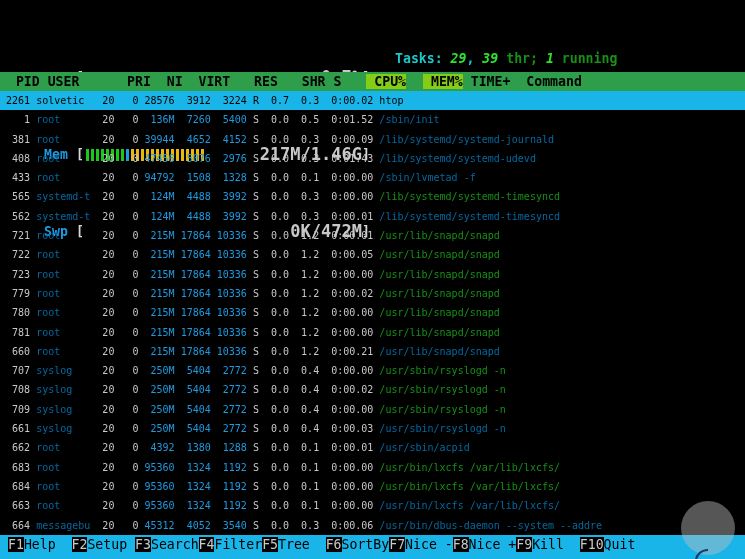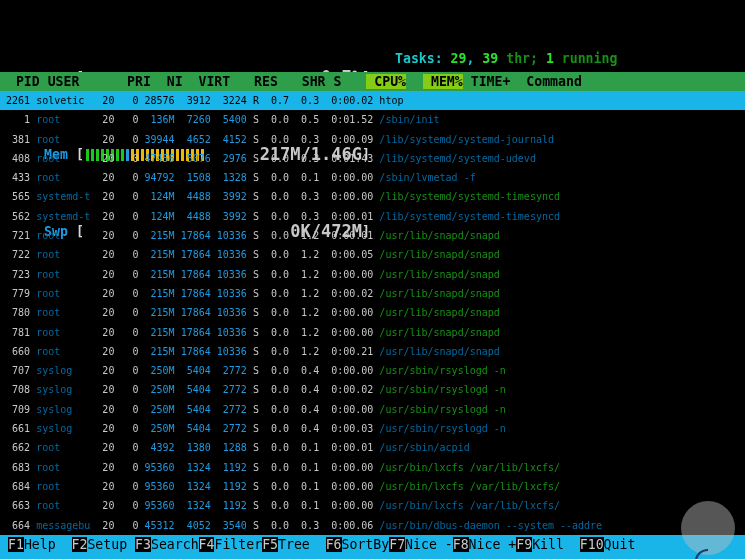--- a/index.html
+++ b/index.html
@@ -90,21 +90,21 @@
     width: 350px;
     height: 58px;
   }
   .stat-line {
     height: 19.3px;
     line-height: 19.3px;
     color: #1f9ae0;
     font-weight: bold;
     font-size: 13.2px;
   }
-  .c-brgreen{ color: #2ee22e; }
+  .c-brgreen{ color: #2ee22e; font-style: italic; }
   .c-cyan   { color: #19c8c8; margin-top: 28px; }
   .c-white  { color: #f0f0f0; }
   .c-blue   { color: #1f9ae0; }
   .c-grey   { color: #0369a1; }
   .c-lightgrey { color: #c8c8c8; }
   .c-dkgreen { color: #169016; }
 
   
   #thead {
     position: absolute;

